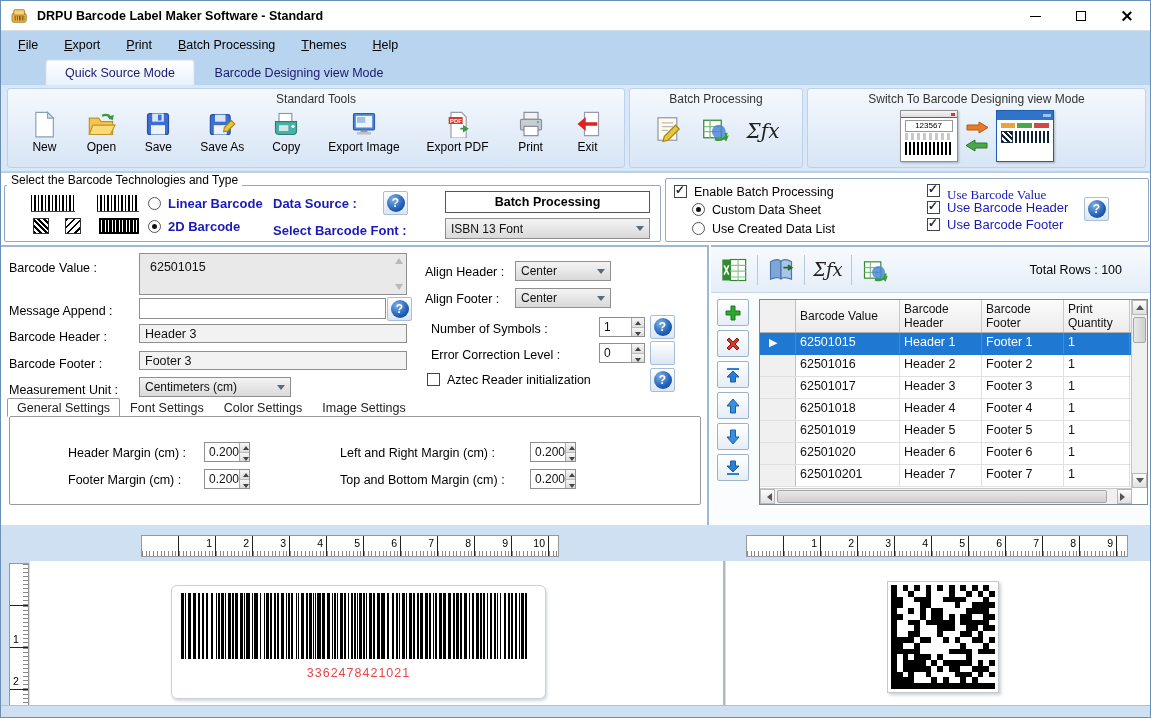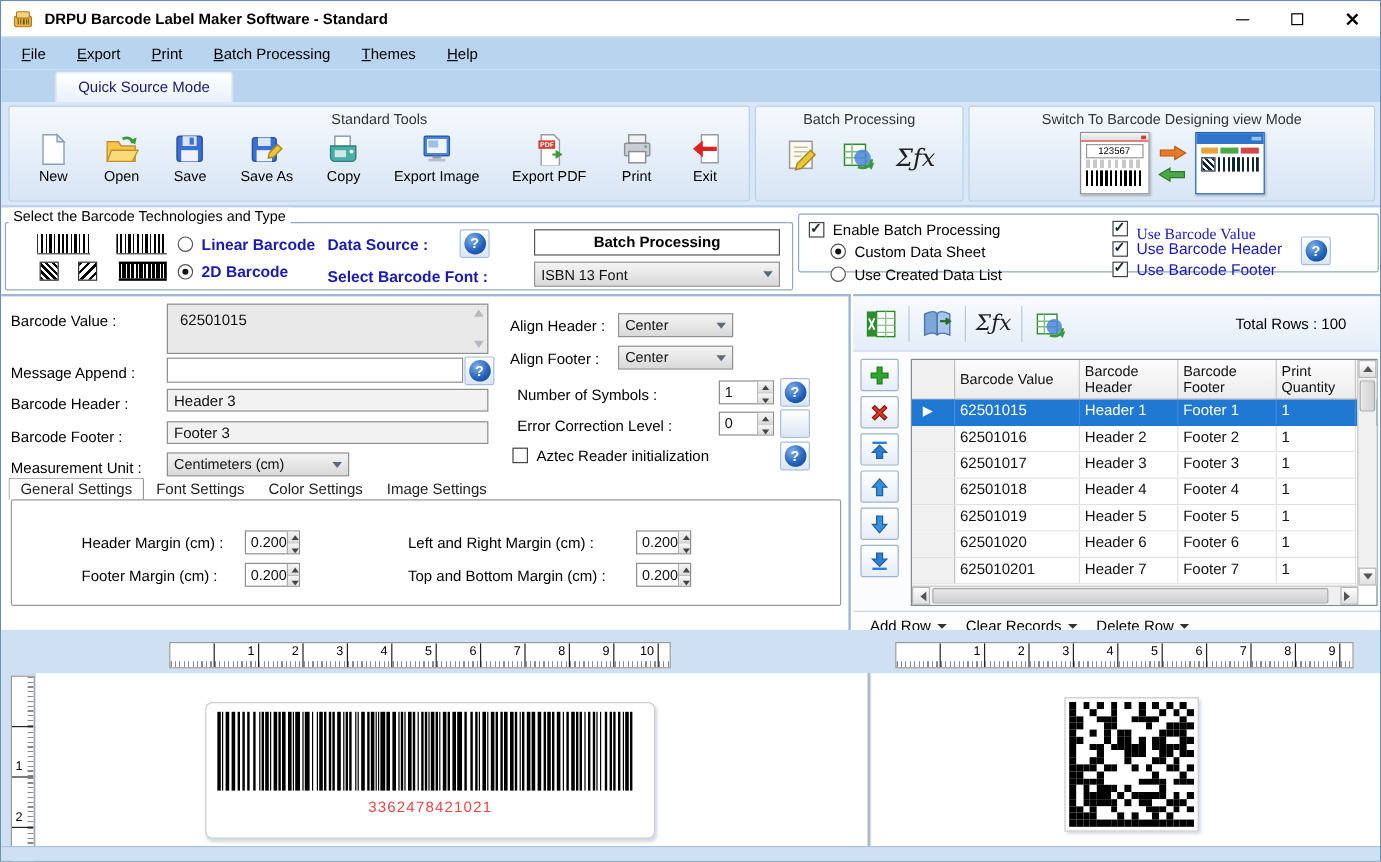--- a/index.html
+++ b/index.html
@@ -59,21 +59,21 @@
   .mini2-body { display:flex; gap:2px; margin:3px 4px 0 4px; align-items:flex-end; }
   .mini2-sq { width:12px; height:12px; background:repeating-linear-gradient(45deg,#123,#123 2px,#fff 2px,#fff 4px); border:1px solid #234; }
   .mini2-strip { flex:1; height:12px; background:repeating-linear-gradient(90deg,#123 0 2px,#fff 2px 4px); }
   .switch-arrows { display:flex; flex-direction:column; gap:5px; }
   .switch-arrows svg { width:24px; height:13px; }
 
   
   .tech { position:absolute; left:0; top:172px; width:100%; height:72px; background:#fff; }
   .fsbox { position:absolute; border:1px solid #93a8c2; border-radius:2px; background:#fff; }
   .fs-left  { left:3px; top:12px; width:657px; height:57px; }
-  .fs-right { left:664px; top:5px; width:484px; height:49px; }
+  .fs-right { left:664px; top:5px; width:484px; height:64px; }
   .fs-legend { position:absolute; left:6px; top:0px; background:#fff; padding:0 4px; font-size:12px; color:#000; z-index:3; }
   .glyph-linear { display:inline-block; width:44px; height:17px; background:repeating-linear-gradient(90deg,#000 0 1px,transparent 1px 3px, #000 3px 5px, transparent 5px 7px); border-bottom:1px solid #444; }
   .glyph-dm { display:inline-block; width:16px; height:16px; border:1px solid #333; background:repeating-linear-gradient(45deg,#000 0 2px,#fff 2px 4px); }
   .glyph-qr { display:inline-block; width:16px; height:16px; border:1px solid #333; background:repeating-linear-gradient(135deg,#000 0 2px,#fff 2px 5px); }
   .glyph-pdf417 { display:inline-block; width:40px; height:16px; border-top:2px solid #000; border-bottom:2px solid #000; background:repeating-linear-gradient(90deg,#000 0 2px,#fff 2px 3px,#000 3px 6px,#fff 6px 7px); }
   .blue-label { color:#1a1ab8; font-weight:bold; font-size:13px; }
   .radio { display:inline-block; width:13px; height:13px; border:1px solid #555; border-radius:50%; background:#fff; vertical-align:-2px; position:relative; }
   .radio.checked::after { content:""; position:absolute; inset:3px; background:#111; border-radius:50%; }
   .checkbox { display:inline-block; width:13px; height:13px; border:1px solid #444; background:#fff; vertical-align:-2px; position:relative; }
   .checkbox.checked::after { content:"✓"; position:absolute; left:0px; top:-3px; font-size:12px; font-weight:bold; color:#1a2a3a; }
@@ -197,20 +197,21 @@
       <div class="menu-item">File</div>
       <div class="menu-item">Export</div>
       <div class="menu-item">Print</div>
       <div class="menu-item">Batch Processing</div>
       <div class="menu-item">Themes</div>
       <div class="menu-item">Help</div>
     </div>
 
   <div class="modetabs">
     <div class="mtab active">Quick Source Mode</div>
+    <div class="mtab inactive">Barcode Designing view Mode</div>
   </div>
 
   <div class="toolbar">
 
     <div class="tgroup tg-standard">
       <div class="tgroup-title">Standard Tools</div>
       <div class="tool-row">
         <div class="tool-btn">
           <svg viewBox="0 0 24 24">
               <path d="M5 2h10l5 5v16H5z" fill="#fff" stroke="#8aa0b8"></path>
@@ -635,34 +636,20 @@
           <span class="vthumb"></span>
           <span class="sbtn sb-dn"></span>
         </div>
         <div class="hscroll">
           <span class="sbtn sb-l"></span>
           <span class="hthumb"></span>
           <span class="sbtn sb-r"></span>
         </div>
       </div>
 
-      <div class="grid-actions">
-        <span class="gaction">
-            <span>Add Row</span>
-            <span class="caret"></span>
-          </span>
-        <span class="gaction">
-            <span>Clear Records</span>
-            <span class="caret"></span>
-          </span>
-        <span class="gaction">
-            <span>Delete Row</span>
-            <span class="caret"></span>
-          </span>
-      </div>
     </div>
   </div>
 
   <div class="preview">
     <div class="hruler hr-left" id="hruler-left">
         <span class="rlead rcell"></span>
         <span class="rcell">
           <span class="rnum">1</span>
         </span>
         <span class="rcell">

